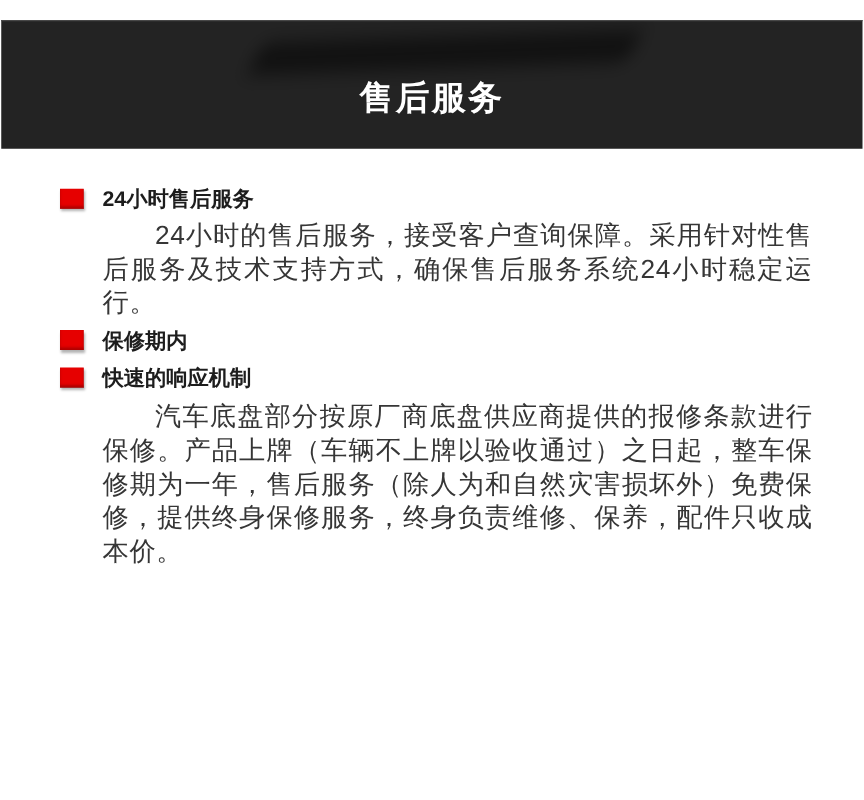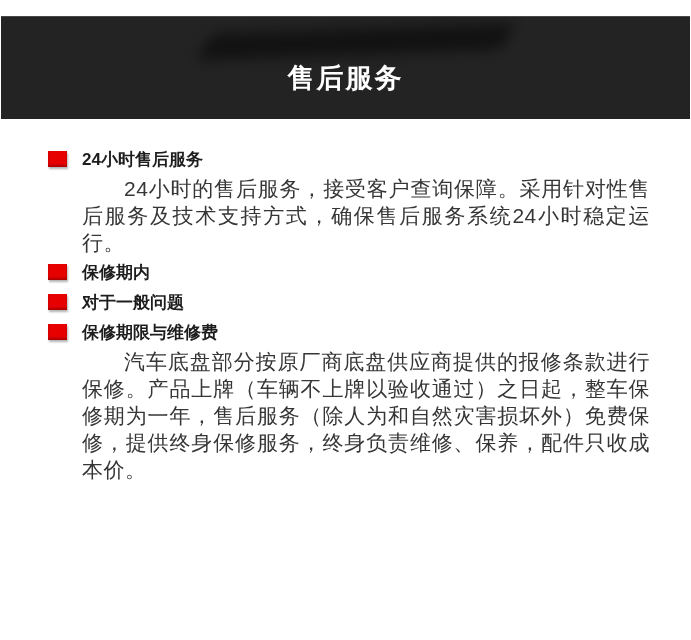--- a/index.html
+++ b/index.html
@@ -101,26 +101,22 @@
     <section class="section">
       <div class="section-header">
         <span class="bullet"></span>
         <h2 class="section-title">保修期内</h2>
       </div>
     </section>
 
     <section class="section">
       <div class="section-header">
         <span class="bullet"></span>
-        <h2 class="section-title">对于一般问题</h2>
+        <h2 class="section-title">快速的响应机制</h2>
       </div>
     </section>
 
     <section class="section">
-      <div class="section-header">
-        <span class="bullet"></span>
-        <h2 class="section-title">保修期限与维修费</h2>
-      </div>
       <p class="para">汽车底盘部分按原厂商底盘供应商提供的报修条款进行保修。产品上牌（车辆不上牌以验收通过）之日起，整车保修期为一年，售后服务（除人为和自然灾害损坏外）免费保修，提供终身保修服务，终身负责维修、保养，配件只收成本价。</p>
     </section>
 
   </main>
 </div>
 
 </body></html>

